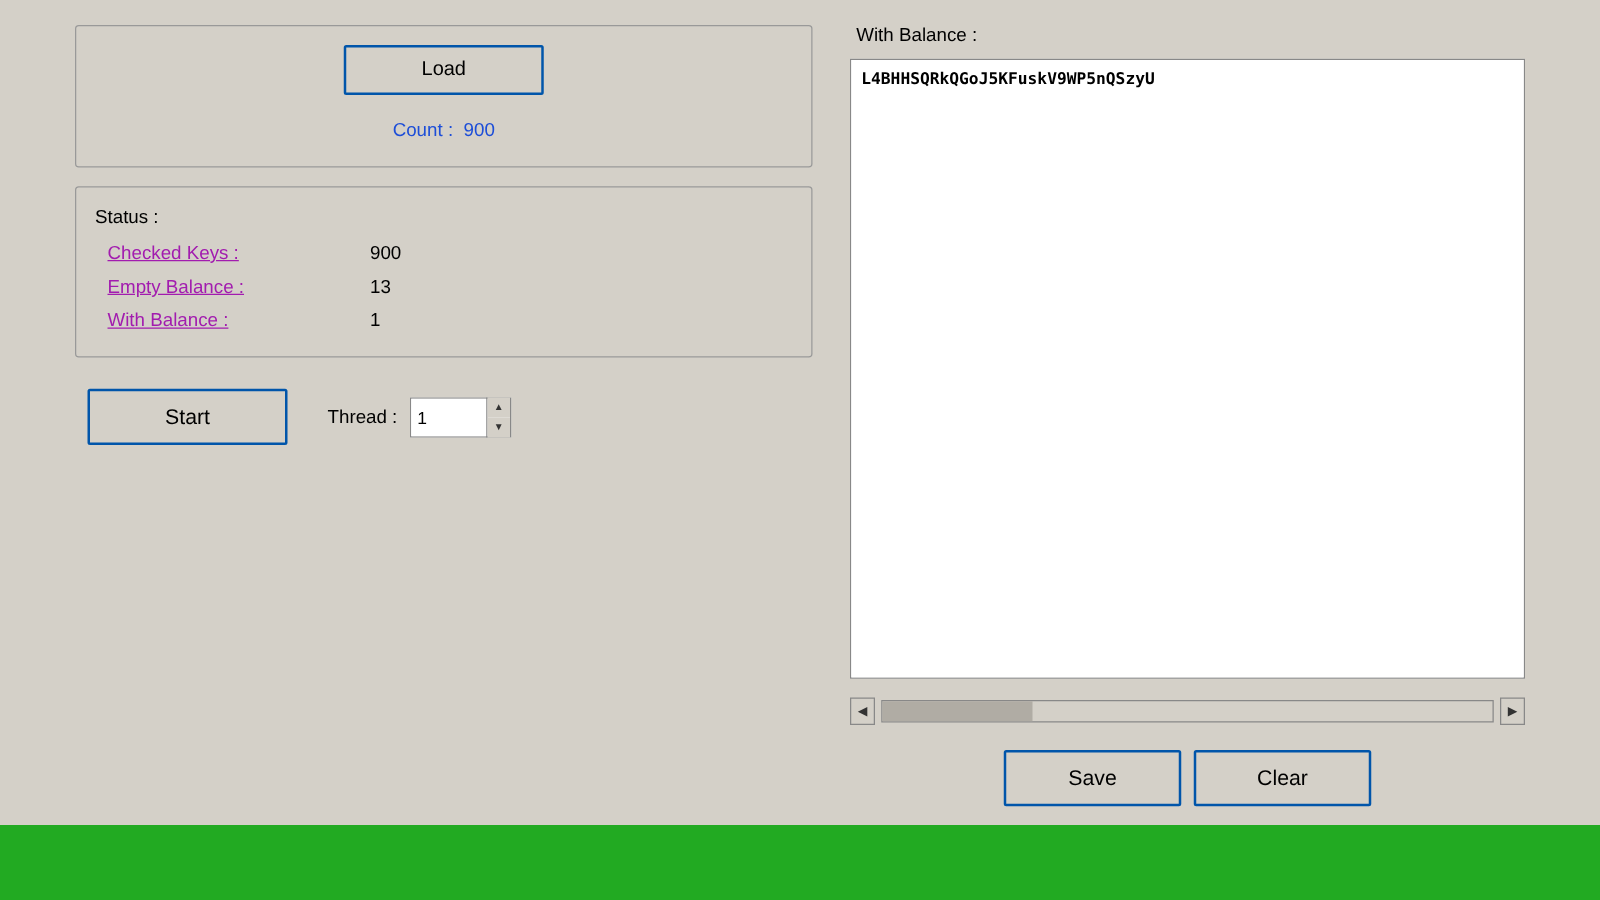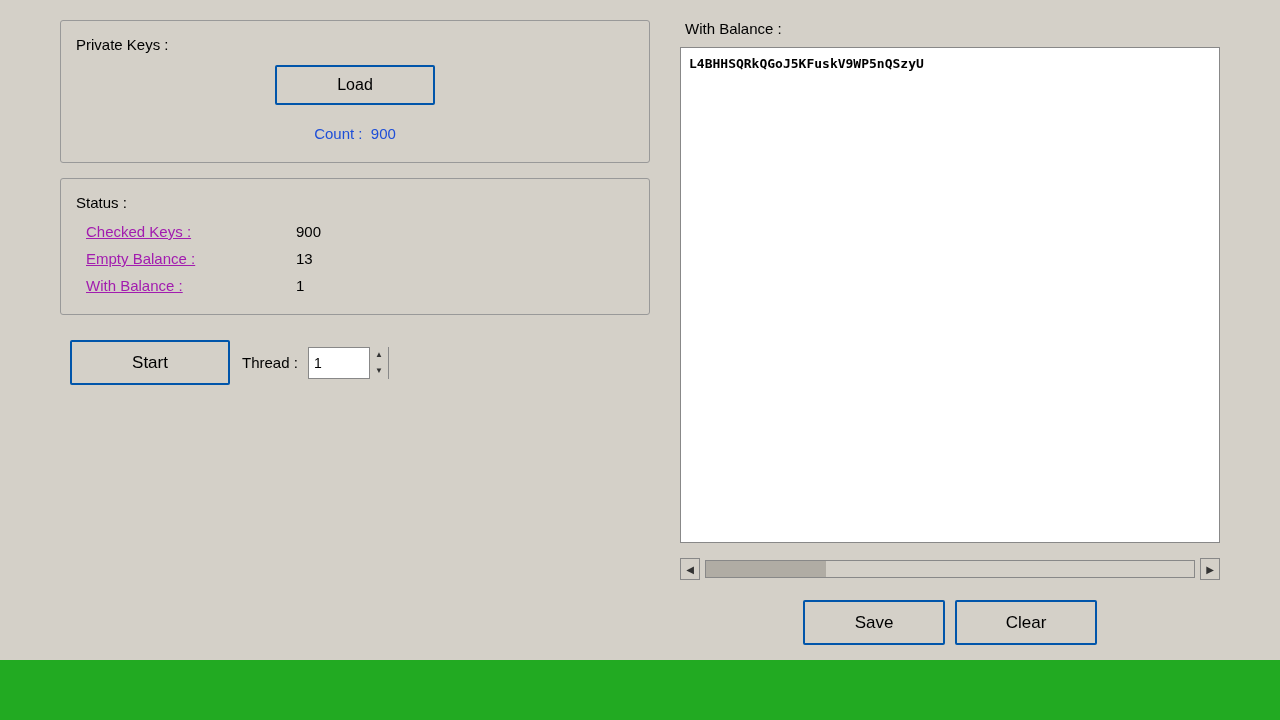--- a/index.html
+++ b/index.html
@@ -95,21 +95,21 @@
       text-decoration: underline;
     }
 
     .status-row-value {
       color: #000;
       font-size: 15px;
     }
 
     .bottom-controls {
       display: flex;
-      gap: 12px;
+      gap: 32px;
       padding-left: 10px;
       margin-top: 10px;
     }
 
     .start-button {
       width: 160px;
       height: 45px;
       background-color: #d4d0c8;
       border: 2px solid #0055aa;
       color: #000;
@@ -270,21 +270,20 @@
     }
   </style>
 </head>
 <body>
 
 <div class="main-container">
 
   <div class="left-panel">
 
     <div class="private-keys-section">
-      <div class="section-title">Private Keys :</div>
       <div class="private-keys-row">
         <button class="load-button">Load</button>
         <span class="count-label">
           <span>Count :</span>
           &nbsp;<span>900</span>
         </span>
       </div>
     </div>
 
     <div class="status-section">

